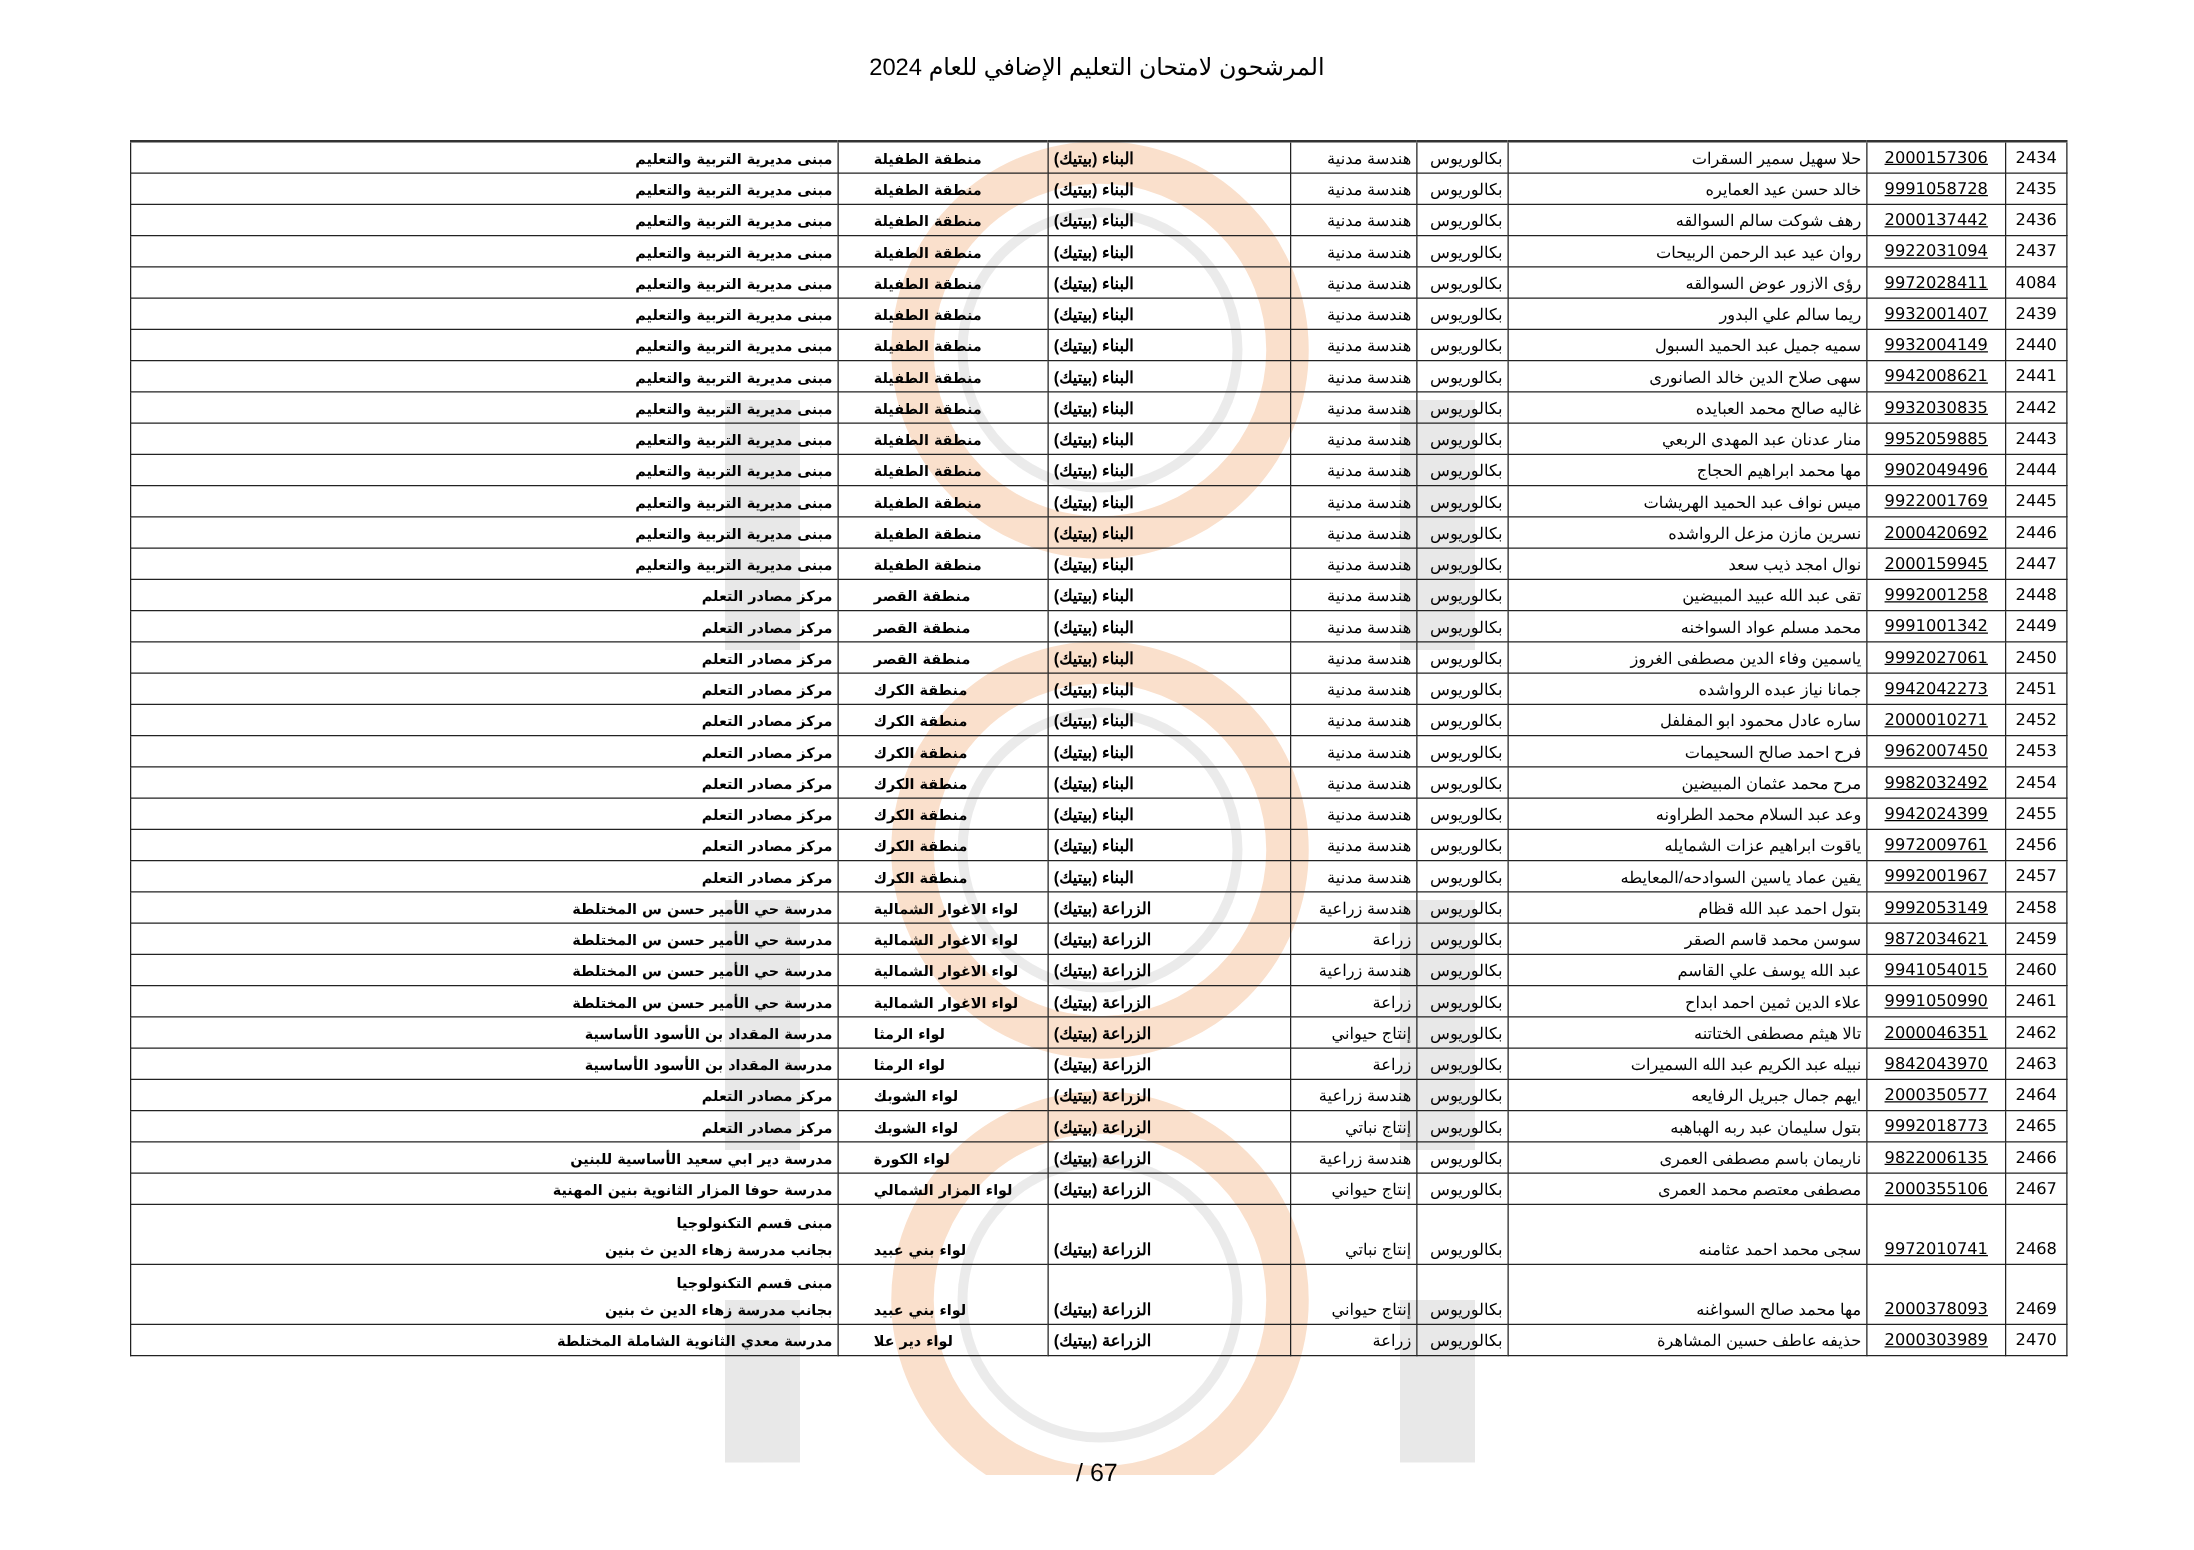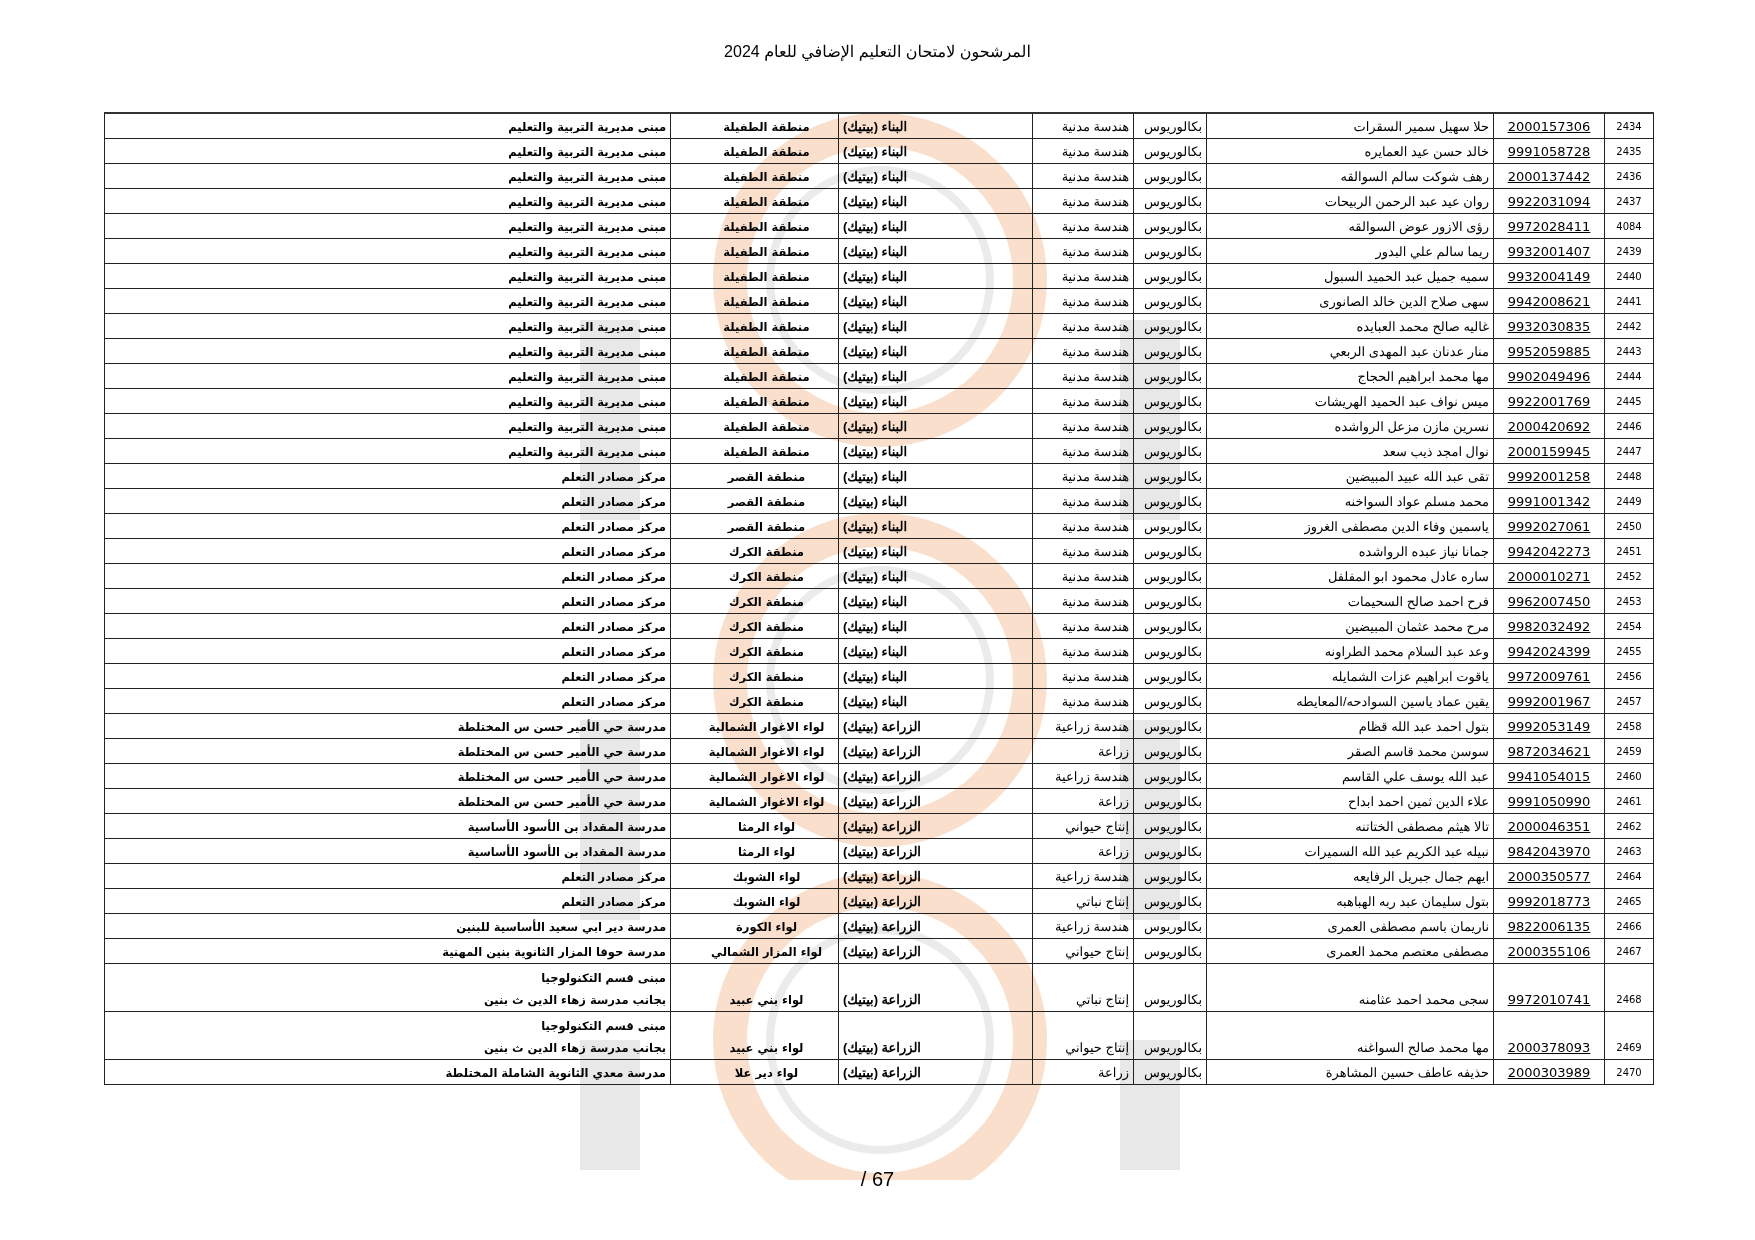--- a/index.html
+++ b/index.html
@@ -1,29 +1,29 @@
 <!DOCTYPE html>
 <html><head>
 <meta charset="utf-8">
 <style>
   html, body { margin: 0; padding: 0; background: #ffffff; }
   body { width: 1755px; height: 1240px; position: relative; overflow: hidden; font-family: "DejaVu Sans", "Liberation Sans", sans-serif; color: #000; }
   .watermark { position: absolute; left: 560px; top: 80px; width: 640px; height: 1100px; pointer-events: none; z-index: 0; }
-  .page-title { position: absolute; top: 42px; left: 0; width: 1755px; text-align: center; font-family: "Liberation Sans", sans-serif; font-size: 16px; direction: rtl; z-index: 2; }
+  .page-title { position: absolute; top: 42px; left: 0; width: 1755px; text-align: center; font-family: "Liberation Sans", sans-serif; font-size: 19px; direction: rtl; z-index: 2; }
   .table-wrap { position: absolute; left: 104px; top: 112px; width: 1550px; z-index: 2; }
   table { border-collapse: collapse; width: 1550px; direction: rtl; table-layout: fixed; }
   td { border: 1px solid #222; padding: 0 4px; height: 24px; font-size: 13px; font-family: "Liberation Sans", sans-serif; white-space: nowrap; overflow: hidden; vertical-align: bottom; line-height: 22px; }
   tr:first-child td { border-top: 2px solid #333; }
-  td.c-seq { width: 40px; text-align: center; font-family: "DejaVu Sans", sans-serif; font-size: 10px; }
+  td.c-seq { width: 40px; text-align: center; font-family: "DejaVu Sans", sans-serif; font-size: 13px; }
   td.c-id { width: 102px; text-align: center; font-family: "DejaVu Sans", sans-serif; font-size: 13px; text-decoration: underline; }
   td.c-name { width: 278px; text-align: right; }
   td.c-degree { width: 64px; text-align: right; }
   td.c-major { width: 92px; text-align: right; }
   td.c-cert { width: 185px; text-align: left; font-weight: bold; }
-  td.c-region { width: 135px; text-align: center; font-family: "DejaVu Sans", sans-serif; font-size: 11.5px; font-weight: bold; letter-spacing: -0.3px; padding-left: 28px; }
+  td.c-region { width: 135px; text-align: left; font-family: "DejaVu Sans", sans-serif; font-size: 11.5px; font-weight: bold; letter-spacing: -0.3px; padding-left: 28px; }
   td.c-venue { text-align: right; font-family: "DejaVu Sans", sans-serif; font-size: 11.5px; font-weight: bold; letter-spacing: -0.3px; }
   tr.tall td { height: 47px; margin-top: 20px; }
   .venue-line { display: block; line-height: 22px; }
   .page-number { position: absolute; top: 1168px; left: 0; width: 1755px; text-align: center; font-family: "Liberation Sans", sans-serif; font-size: 20px; z-index: 2; }
 </style>
 </head>
 <body>
 
 <div class="watermark">
   <svg width="640" height="1100" viewBox="0 0 640 1100">

